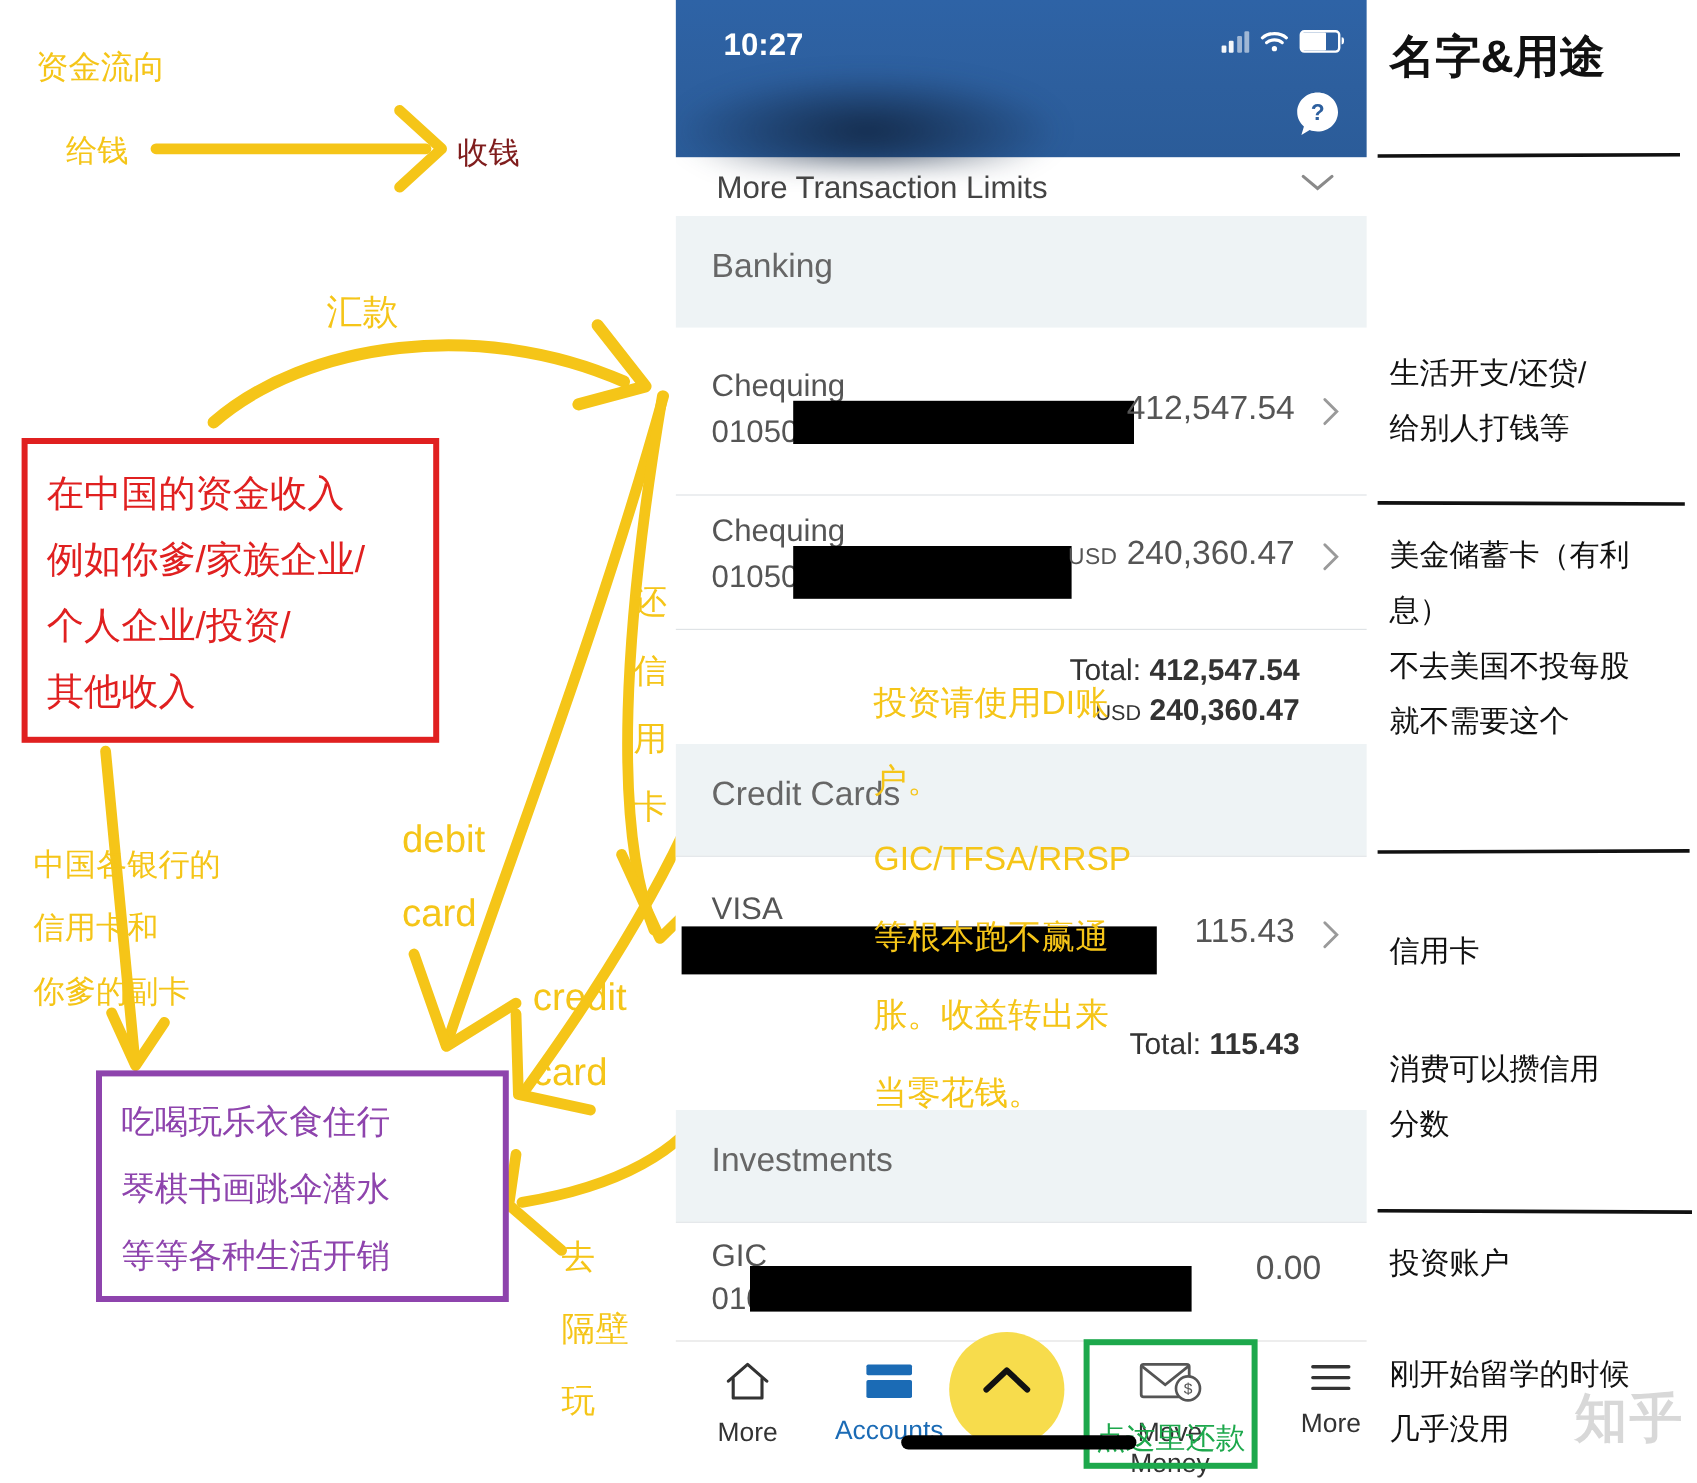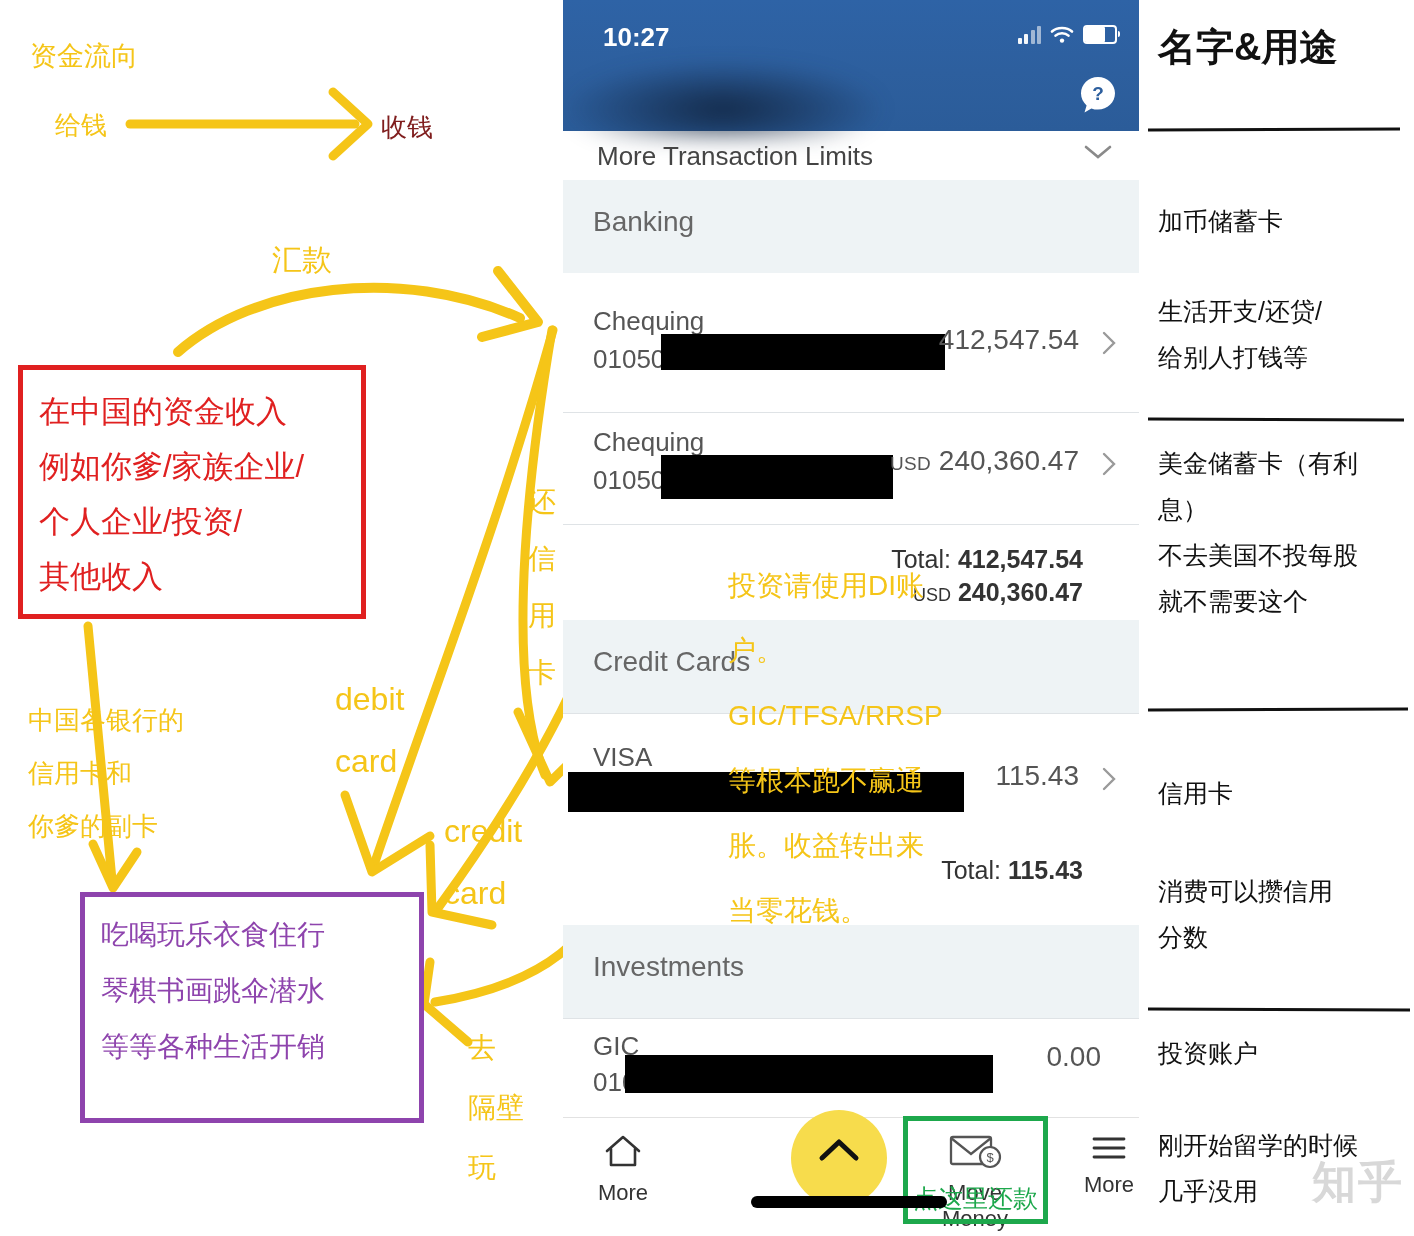--- a/index.html
+++ b/index.html
@@ -8,21 +8,21 @@
   .abs{position:absolute;}
   .legend-title{left:30px;top:38px;font-size:27px;color:#F5C518;white-space:nowrap;}
   .legend-give{left:55px;top:108px;font-size:26px;color:#F5C518;}
   .legend-get{left:381px;top:110px;font-size:26px;color:#7f1d1d;}
 
   .red-box{left:18px;top:365px;width:348px;height:254px;border:5px solid #E02020;
            box-sizing:border-box;}
   .red-box .txt{position:absolute;left:16px;top:14px;width:330px;color:#E02020;
            font-size:31px;line-height:55px;}
 
-  .purple-box{left:80px;top:892px;width:344px;height:231px;border:5px solid #8E44AD;
+  .purple-box{left:80px;top:892px;width:344px;height:193px;border:5px solid #8E44AD;
            box-sizing:border-box;}
   .purple-box .txt{position:absolute;left:16px;top:10px;width:320px;color:#8E44AD;
            font-size:28px;line-height:56px;}
 
   .cn-bank{left:28px;top:694px;font-size:26px;color:#F5C518;line-height:53px;}
   .lbl-huikuan{left:272px;top:240px;font-size:30px;color:#F5C518;}
   .lbl-huixinyong{left:525px;top:473px;font-size:28px;color:#F5C518;line-height:57px;
            width:34px;text-align:center;}
   .lbl-debit{left:335px;top:668px;font-size:32px;color:#F5C518;line-height:62px;}
   .lbl-credit{left:444px;top:800px;font-size:32px;color:#F5C518;line-height:62px;}
@@ -268,20 +268,27 @@
 
   <div class="navbar">
     <div class="navitem" style="left:0px;">
       <svg width="44" height="40" viewBox="0 0 44 40">
         <path d="M6 19 L22 5 L38 19" stroke="#333" stroke-width="2.6" fill="none" stroke-linecap="round" stroke-linejoin="round"></path>
         <path d="M10 17 L10 33 L34 33 L34 17" stroke="#333" stroke-width="2.6" fill="none" stroke-linecap="round" stroke-linejoin="round"></path>
       </svg>
       <span class="lab">More</span>
     </div>
 
+    <div class="navitem active" style="left:118px;">
+      <svg width="46" height="38" viewBox="0 0 46 38">
+        <rect x="4" y="5" width="38" height="9" rx="1.5" fill="#1b6bb5"></rect>
+        <rect x="4" y="18" width="38" height="15" rx="1.5" fill="#1b6bb5"></rect>
+      </svg>
+      <span class="lab">Accounts</span>
+    </div>
 
     <div class="fab">
       <svg width="96" height="96" viewBox="0 0 96 96">
         <path d="M31 48 L48 32 L65 48" stroke="#111" stroke-width="5" fill="none" stroke-linecap="round" stroke-linejoin="round"></path>
       </svg>
     </div>
 
     <div class="navitem" style="left:352px;">
       <svg width="60" height="40" viewBox="0 0 60 40">
         <rect x="6" y="5" width="40" height="27" rx="2" stroke="#555" stroke-width="2.3" fill="#fff"></rect>
@@ -305,21 +312,20 @@
     <div class="homebar"></div>
   </div>
 </div>
 
 <div class="abs lbl-invest">投资请使用DI账户。GIC/TFSA/RRSP等根本跑不赢通胀。收益转出来当零花钱。</div>
 
 <div class="abs rcol">
   <div class="rtitle">名字&amp;用途</div>
 
   <div class="hr" style="top:128px;width:252px;transform:rotate(-0.25deg);"></div>
-  <div class="ritem" style="top:198px;">加币储蓄卡</div>
   <div class="ritem" style="top:288px;white-space:pre-line;">生活开支/还贷/
 给别人打钱等</div>
 
   <div class="hr" style="top:418px;width:256px;transform:rotate(0.2deg);"></div>
   <div class="ritem" style="top:440px;white-space:pre-line;">美金储蓄卡（有利
 息）
 不去美国不投每股
 就不需要这个</div>
 
   <div class="hr" style="top:708px;width:260px;transform:rotate(-0.2deg);"></div>

